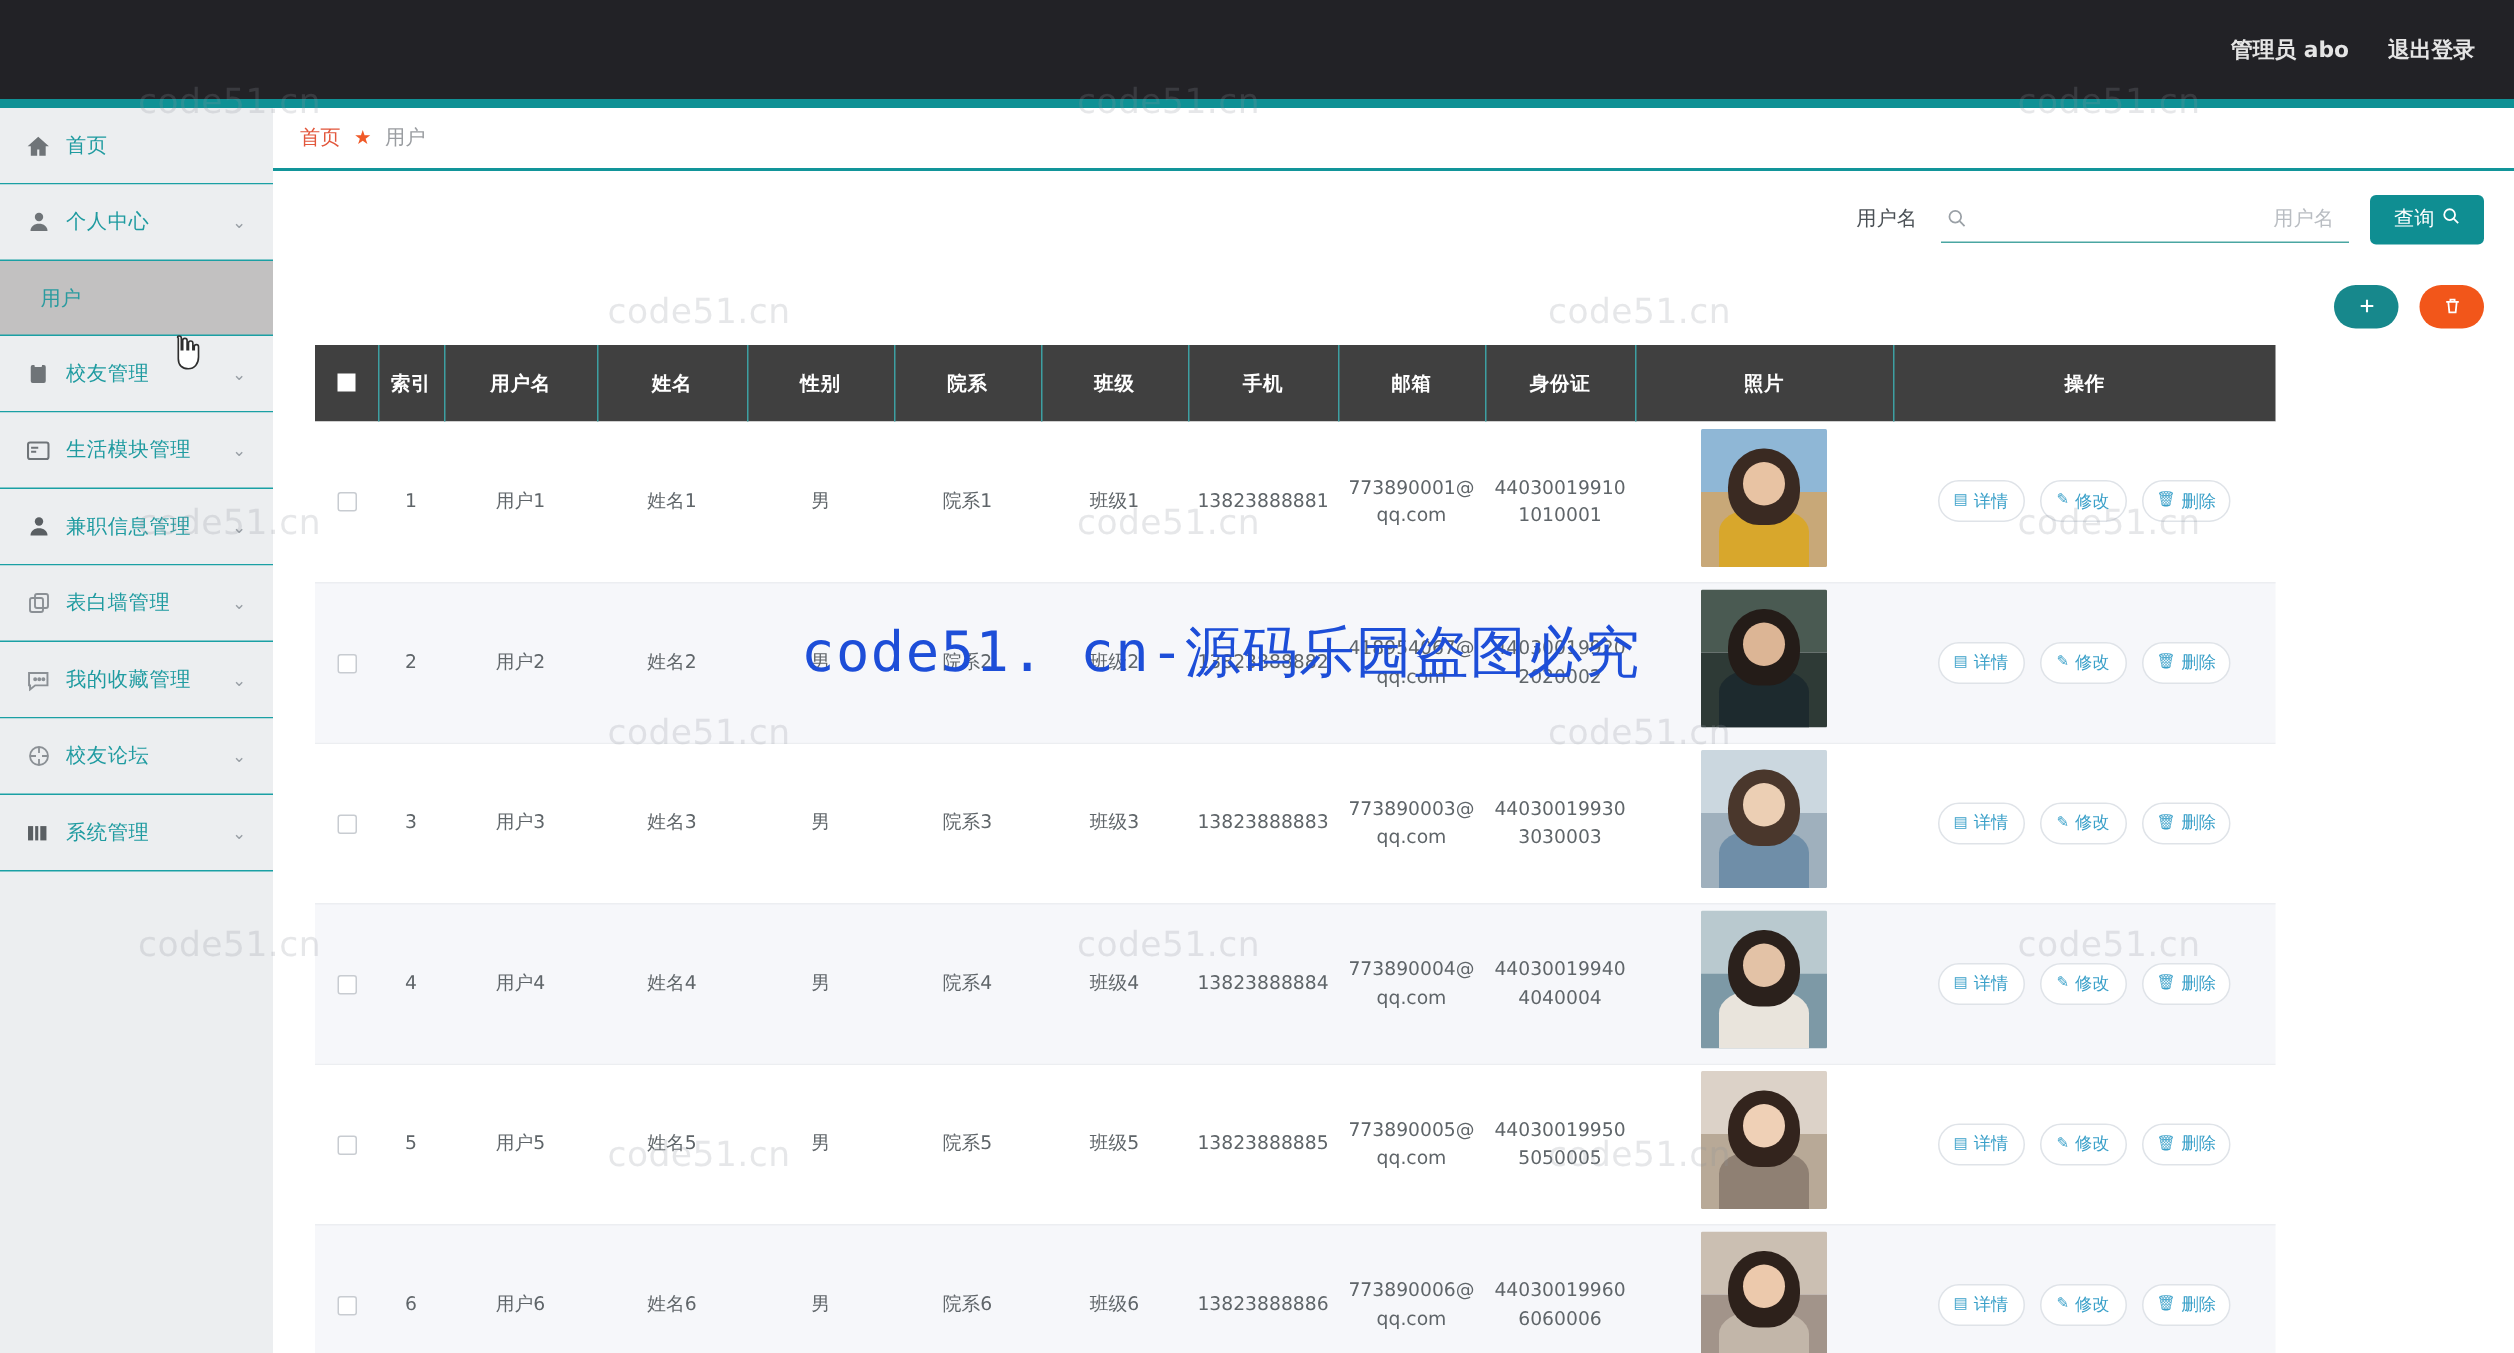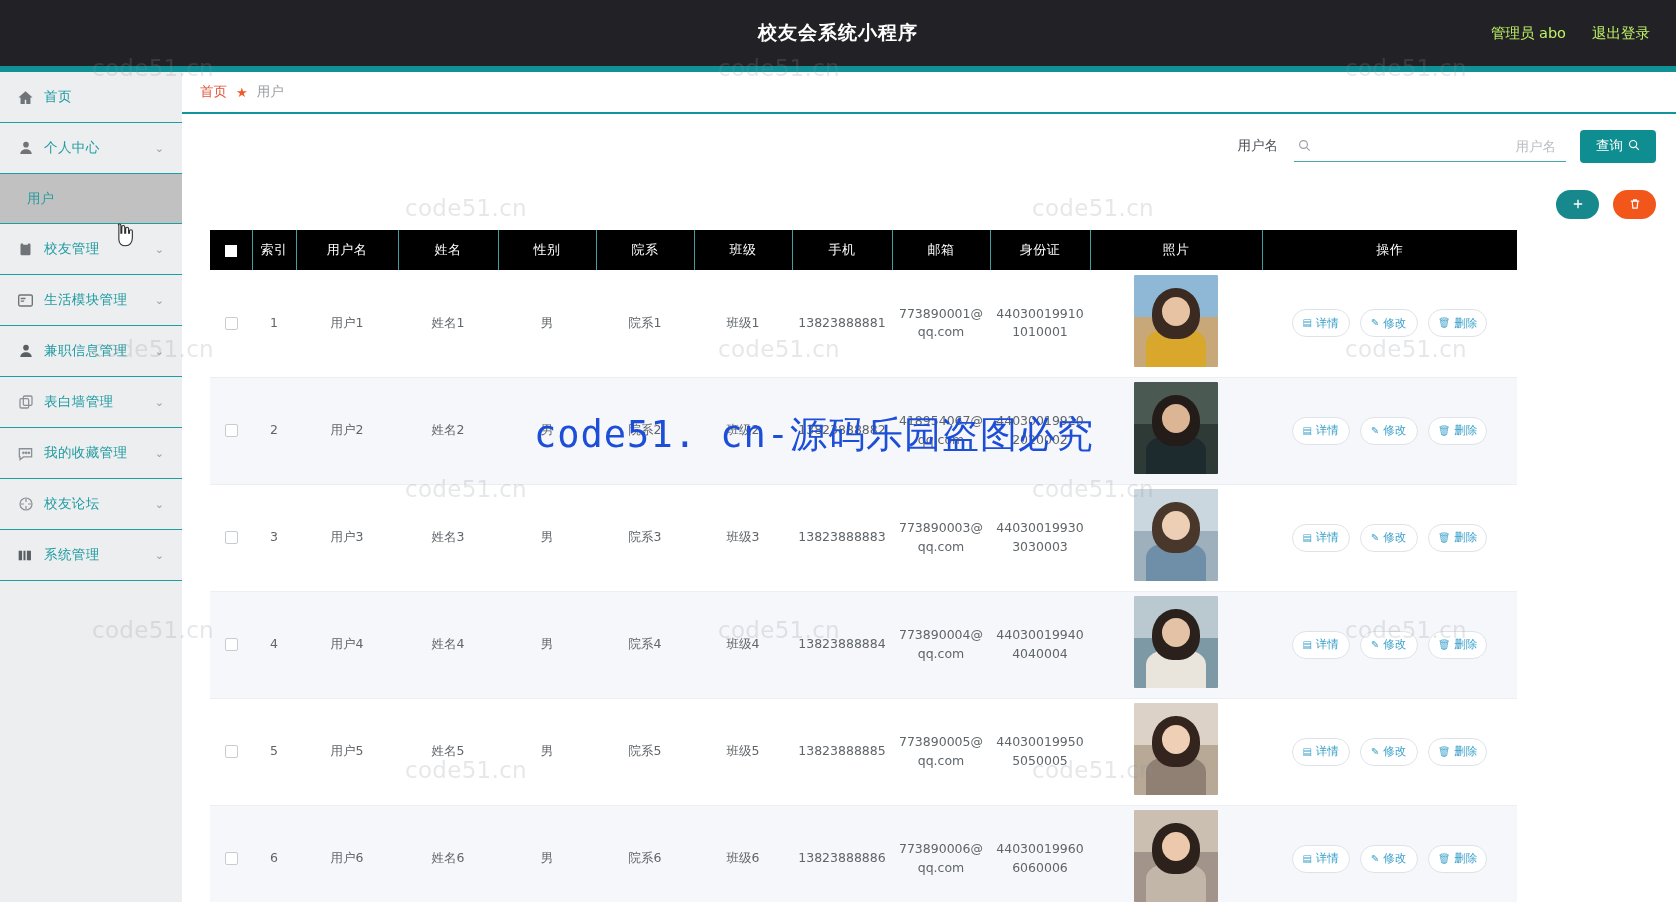--- a/index.html
+++ b/index.html
@@ -44,21 +44,21 @@
     z-index: 30;
   }
   .topbar-title {
     position: absolute; left: 0; right: 0; text-align: center;
     color: #ffffff; font-size: 19px; font-weight: bold;
     letter-spacing: 1px;
   }
   .topbar-right {
     position: absolute; right: 26px; top: 0; height: 66px;
     display: flex; align-items: center; gap: 26px;
-    color: #bef264; font-size: 14.5px;
+    color: #e5e5e5; font-size: 14.5px; font-weight: bold;
   }
   .topbar-right span { cursor: pointer; }
 
   
   .teal-strip {
     position: absolute; left: 0; top: 66px;
     width: 1676px; height: 6px;
     background: #0f9195;
     z-index: 29;
   }
@@ -202,25 +202,25 @@
 
   
   .table-wrap { padding: 0 14px; position: relative; z-index: 25; }
   table.grid {
     width: 1307px;
     border-collapse: collapse;
     table-layout: fixed;
     background: transparent;
   }
   table.grid thead th {
-    background: #000000;
+    background: #404040;
     color: #ffffff;
     font-size: 13px;
-    font-weight: normal;
-    height: 40px;
+    font-weight: bold;
+    height: 51px;
     border-right: 1px solid #3d9fa2;
     text-align: center;
     letter-spacing: 0.5px;
   }
   table.grid thead th:last-child { border-right: none; }
   table.grid tbody td {
     height: 107px;
     font-size: 12.5px;
     color: #5f6569;
     text-align: center;
@@ -279,21 +279,20 @@
     padding: 0 9px;
     font-family: "DejaVu Sans", "Liberation Sans", sans-serif;
     white-space: nowrap;
   }
   .opbtn .oi { font-size: 10px; line-height: 1; }
 </style>
 </head>
 <body>
 
 <div class="topbar">
-  <div class="topbar-title">校友会系统小程序</div>
   <div class="topbar-right">
     <span>管理员 abo</span>
     <span>退出登录</span>
   </div>
 </div>
 <div class="teal-strip"></div>
 
 <div class="sidebar">
 
   <div class="menu-item">

